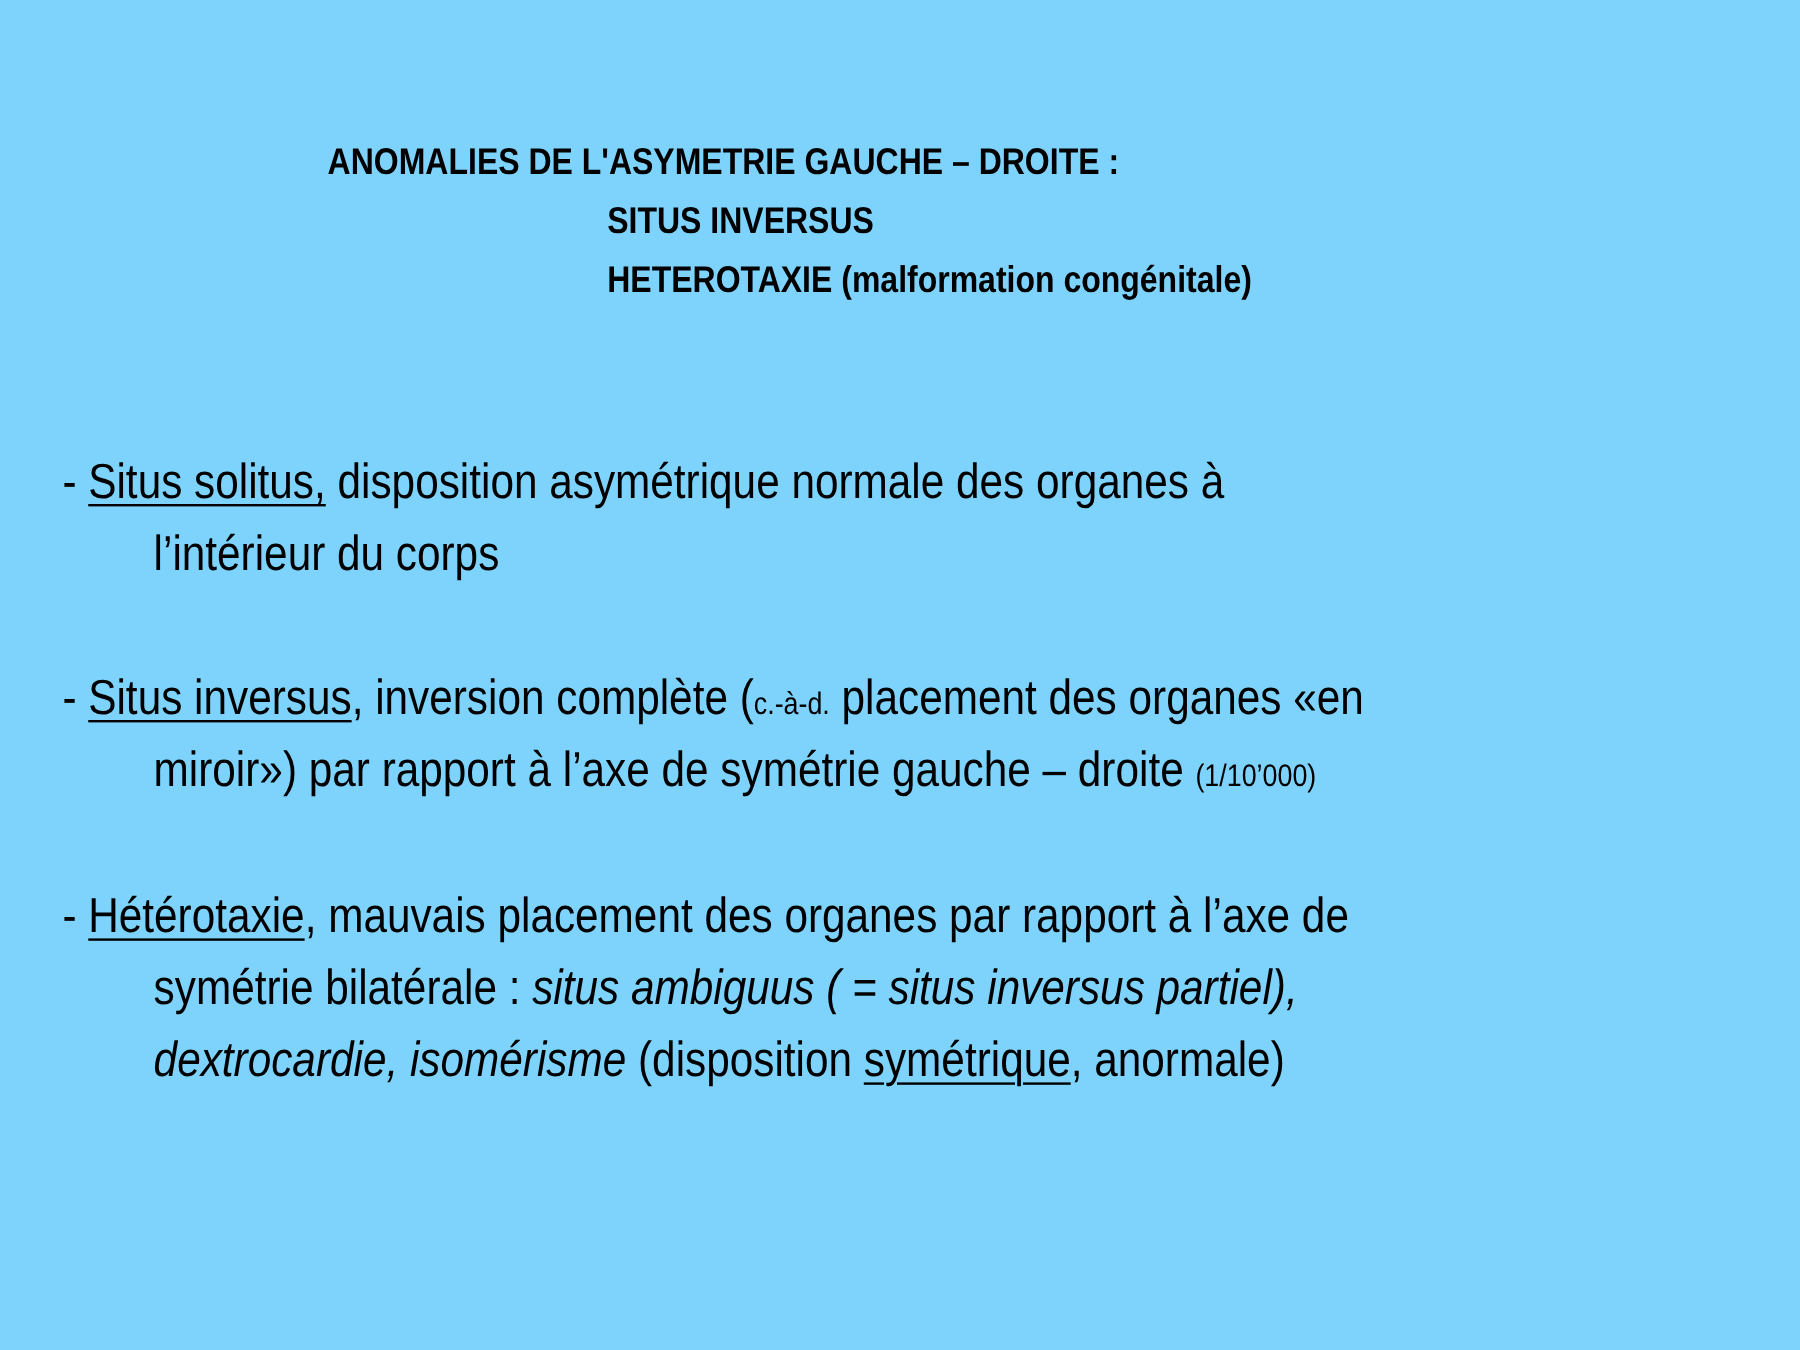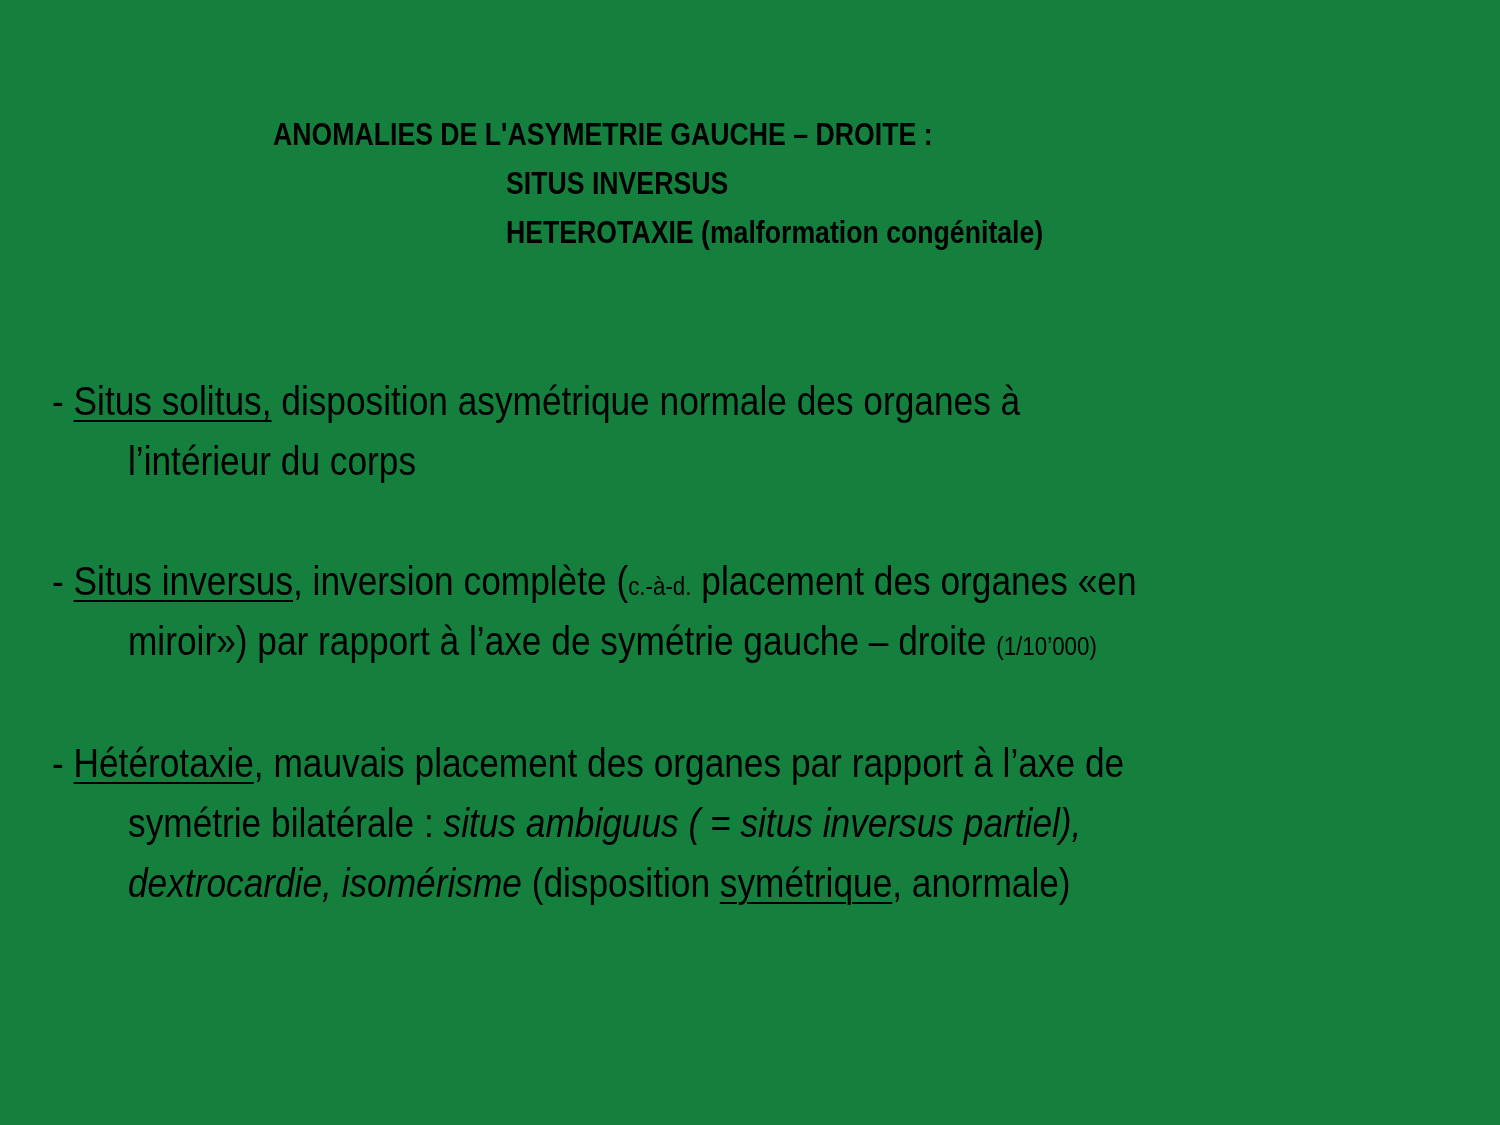--- a/index.html
+++ b/index.html
@@ -1,17 +1,17 @@
 <!DOCTYPE html>
 <html><head>
 <meta charset="utf-8">
 <style>
   html, body { margin:0; padding:0; }
   body { width:1500px; height:1125px; background:#ffffff; position:relative; overflow:hidden; color:#000; }
-  .slide { position:absolute; left:0; top:0; width:1500px; height:1125px; background:#15803d; }
+  .slide { position:absolute; left:0; top:0; width:1500px; height:1125px; background:#7dd3fc; }
   .line { position:absolute; white-space:nowrap; font-family:"Liberation Sans", sans-serif; transform-origin:left top; }
   .title { font-weight:bold; font-size:31px; transform:scaleX(0.86); }
   .body { font-size:41px; transform:scaleX(0.86); }
   .u { text-decoration:underline; text-decoration-thickness:2px; text-underline-offset:5px; }
   .i { font-style:italic; }
   .small { font-size:26px; }
 </style>
 </head>
 <body>
 

